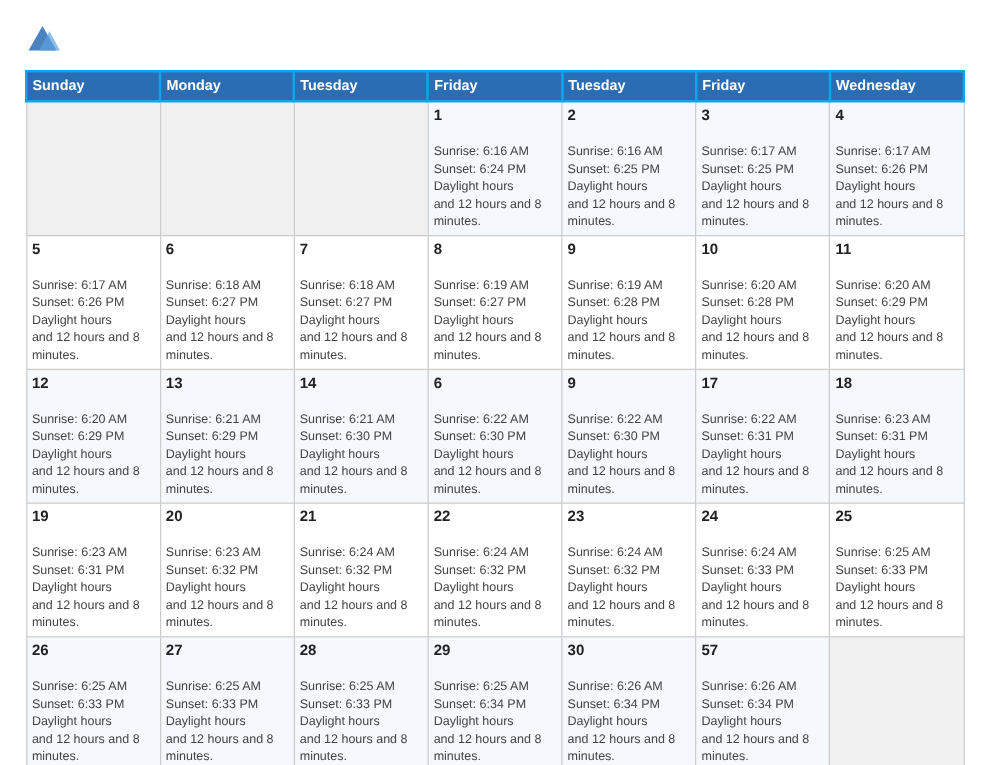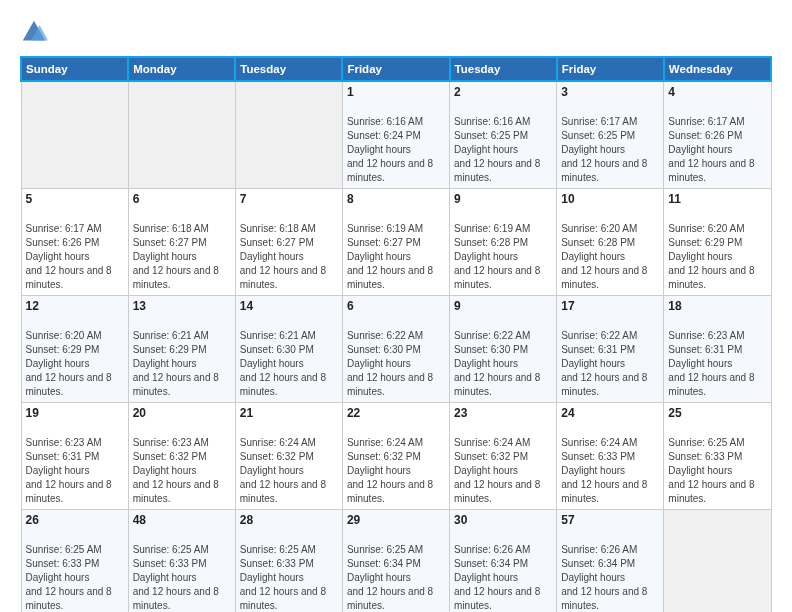--- a/index.html
+++ b/index.html
@@ -380,21 +380,21 @@
           <td>
             <div class="day-number">26</div>
         <div class="day-info">
           Sunrise: 6:25 AM<br>
           Sunset: 6:33 PM<br>
           Daylight hours<br>
           and 12 hours and 8 minutes.
         </div>
           </td>
           <td>
-            <div class="day-number">48</div>
+            <div class="day-number">27</div>
         <div class="day-info">
           Sunrise: 6:25 AM<br>
           Sunset: 6:33 PM<br>
           Daylight hours<br>
           and 12 hours and 8 minutes.
         </div>
           </td>
           <td>
             <div class="day-number">28</div>
         <div class="day-info">

